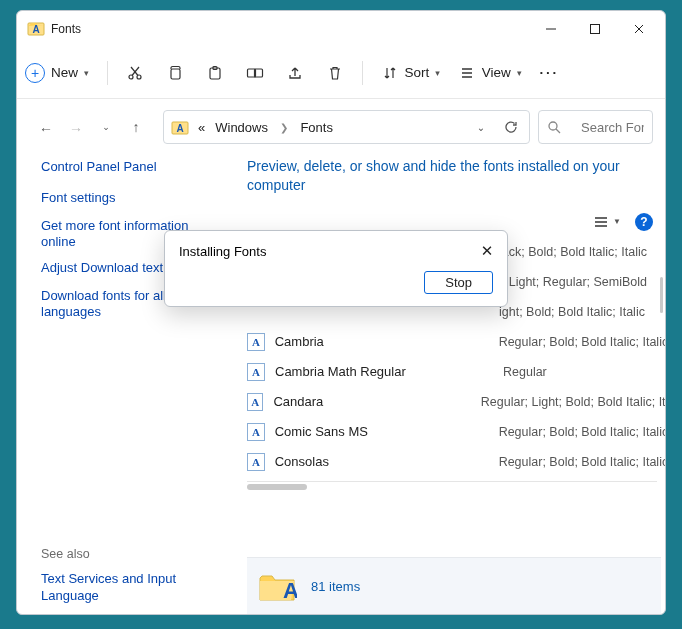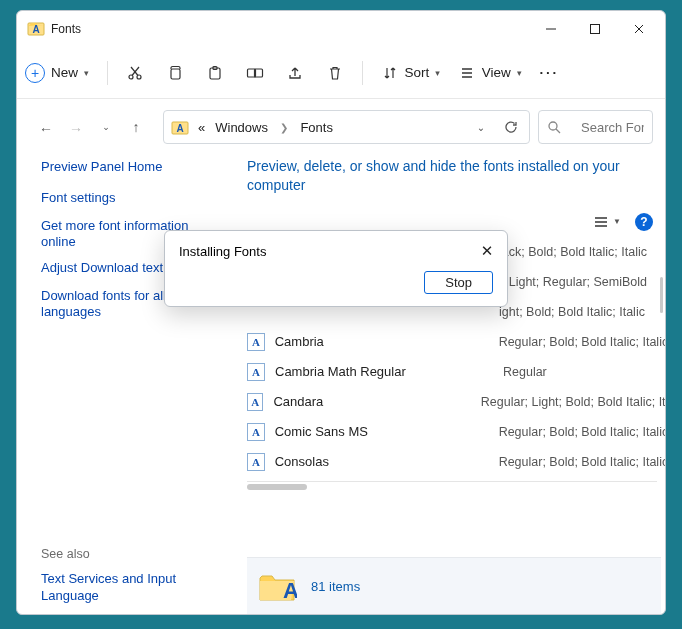--- a/index.html
+++ b/index.html
@@ -197,21 +197,21 @@
             <circle cx="6" cy="6" r="4"></circle>
             <line x1="9" y1="9" x2="13" y2="13"></line>
           </svg>
         </span>
       <input placeholder="Search Fonts" style="">
     </div>
   </div>
 
   <div class="body">
     <div class="sidebar">
-      <div class="head link">Preview Panel Home</div>
+      <div class="head link">Control Panel Panel</div>
       <div class="link">Font settings</div>
       <div class="link">Get more font information online</div>
       <div class="link">Adjust Download text</div>
       <div class="link">Download fonts for all languages</div>
       <div class="spacer"></div>
       <div class="seealso">See also</div>
       <div class="link">Text Services and Input Language</div>
     </div>
 
     <div class="main">

